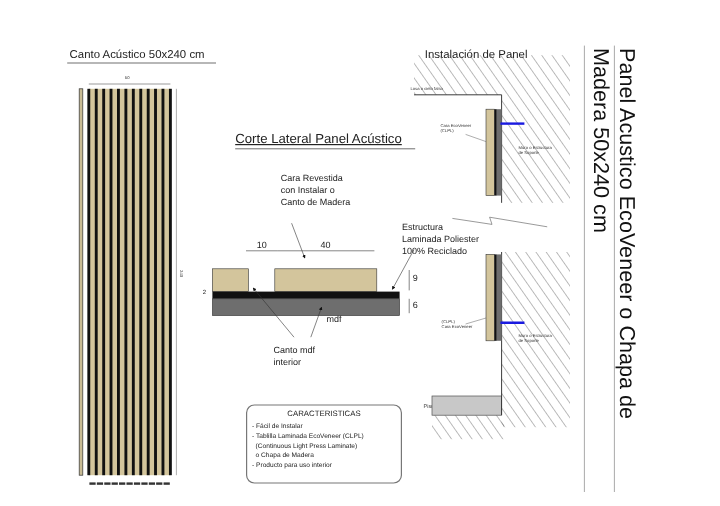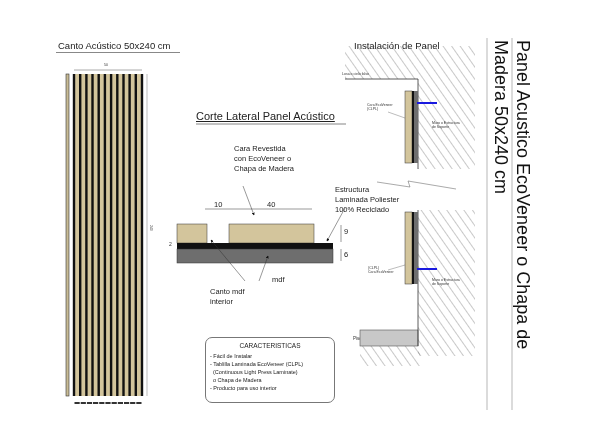--- a/index.html
+++ b/index.html
@@ -22,33 +22,33 @@
 <body>
 
 <div class="abs t-title" style="left:58px;top:40px;">Canto Acústico 50x240 cm</div>
 <div class="abs" style="left:56px;top:52px;width:124px;height:1px;background:#888;"></div>
 <div class="abs t-tiny" style="left:104px;top:63px;">50</div>
 <div class="abs t-tiny" style="left:148px;top:226px;transform:rotate(90deg);">240</div>
 
 <div class="abs t-sec" style="left:196px;top:110px;">Corte Lateral Panel Acústico</div>
 <div class="abs t-label" style="left:203px;top:144px;margin-left:31px;">
   <div>Cara Revestida</div>
-  <div>con EcoVeneer o</div>
-  <div>Chapa de Madera</div>
+  <div>con Instalar o</div>
+  <div>Canto de Madera</div>
 </div>
 <div class="abs t-label" style="left:335px;top:185px;">
   <div>Estructura</div>
   <div>Laminada Poliester</div>
   <div>100% Reciclado</div>
 </div>
-<div class="abs t-label" style="left:210px;top:287px;">
+<div class="abs t-label" style="left:228px;top:287px;">
   <div>Canto mdf</div>
   <div>interior</div>
 </div>
-<div class="abs t-label" style="left:272px;top:275px;">mdf</div>
+<div class="abs t-label" style="left:272px;top:261px;">mdf</div>
 <div class="abs t-label" style="left:214px;top:200px;">10</div>
 <div class="abs t-label" style="left:267px;top:200px;">40</div>
 <div class="abs t-label" style="left:344px;top:227px;">9</div>
 <div class="abs t-label" style="left:344px;top:250px;">6</div>
 <div class="abs t-tiny" style="left:169px;top:242px;font-size:5px;">2</div>
 
 <div class="box">
   <div class="head">CARACTERISTICAS</div>
   <ul>
     <li>- Fácil de Instalar</li>

